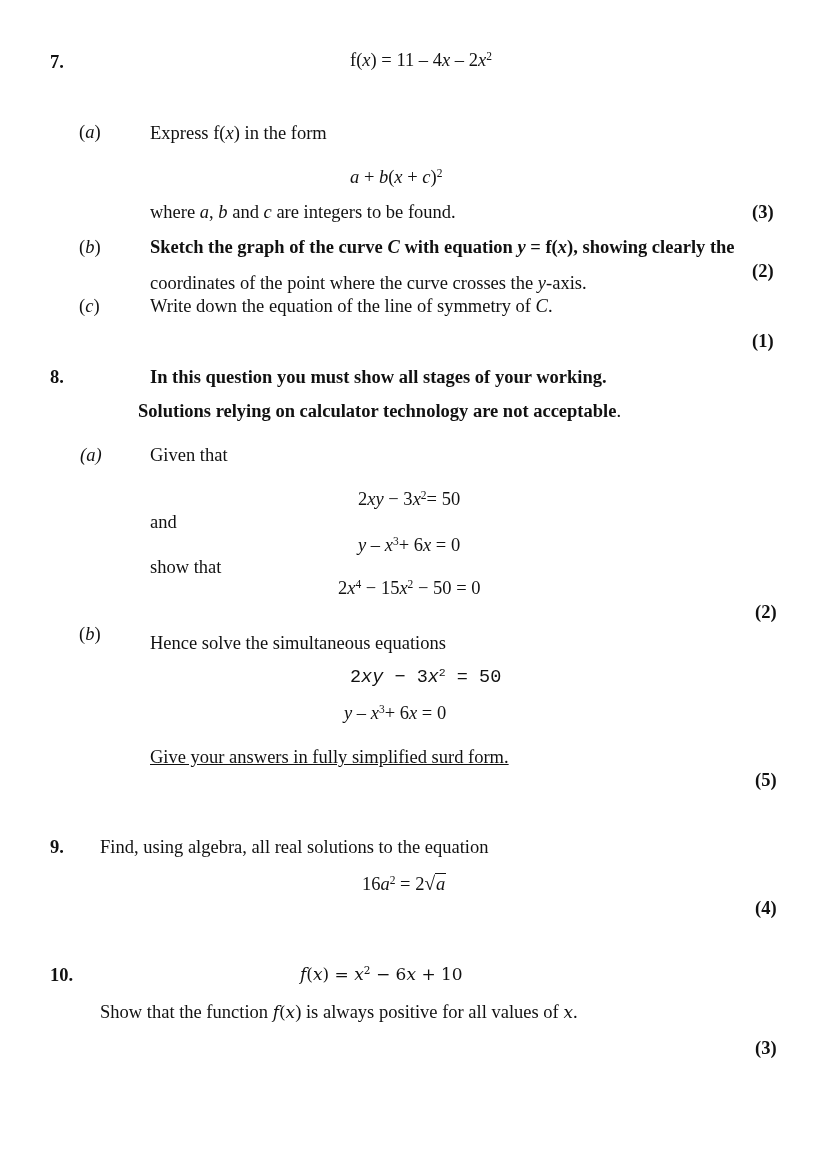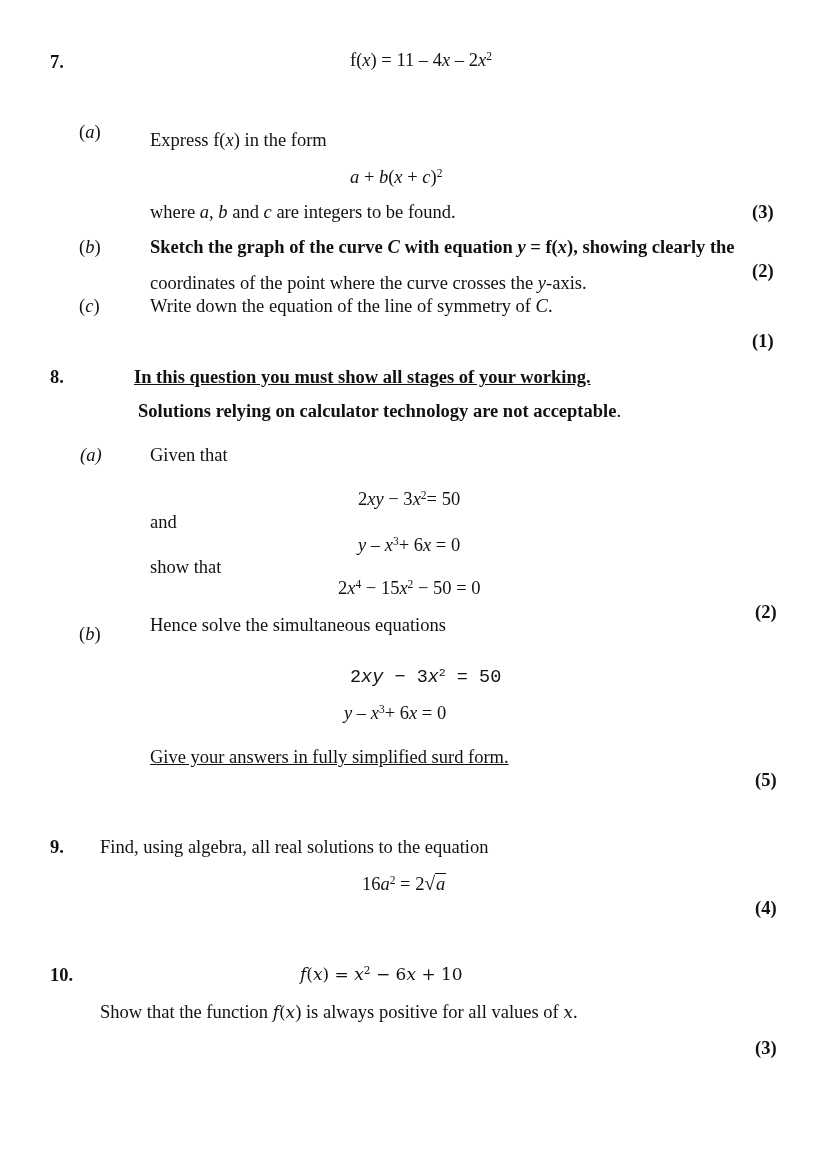--- a/index.html
+++ b/index.html
@@ -22,21 +22,21 @@
 <body>
 
 <div class="abs b" style="left:50px; top:53px;">7.</div>
 <div class="abs" style="left:350px; top:51px;">
   <span>f(</span><span class="i">x</span><span>) = 11 – 4</span><span class="i">x</span><span> – 2</span><span class="i">x</span><sup>2</sup>
 </div>
 
 <div class="abs" style="left:79px; top:123px;">
   <span>(</span><span class="i">a</span><span>)</span>
 </div>
-<div class="abs" style="left:150px; top:131px;">
+<div class="abs" style="left:150px; top:124px;">
   <span>Express f(</span><span class="i">x</span><span>) in the form</span>
 </div>
 <div class="abs" style="left:350px; top:168px;">
   <span class="i">a</span><span> + </span><span class="i">b</span><span>(</span><span class="i">x</span><span> + </span><span class="i">c</span><span>)</span><sup>2</sup>
 </div>
 <div class="abs" style="left:150px; top:203px;">
   <span>where </span><span class="i">a</span><span>, </span><span class="i">b</span><span> and </span><span class="i">c</span><span> are integers to be found.</span>
 </div>
 <div class="abs marks" style="left:752px; top:203px;">(3)</div>
 
@@ -53,21 +53,21 @@
 
 <div class="abs" style="left:79px; top:297px;">
   <span>(</span><span class="i">c</span><span>)</span>
 </div>
 <div class="abs" style="left:150px; top:297px;">
   <span>Write down the equation of the line of symmetry of </span><span class="i">C</span><span>.</span>
 </div>
 <div class="abs marks" style="left:752px; top:332px;">(1)</div>
 
 <div class="abs b" style="left:50px; top:368px;">8.</div>
-<div class="abs b" style="left:134px; top:368px;text-decoration:underline;">In this question you must show all stages of your working.</div>
+<div class="abs b" style="left:150px; top:368px;">In this question you must show all stages of your working.</div>
 <div class="abs" style="left:138px; top:402px;">
   <span class="b">Solutions relying on calculator technology are not acceptable</span><span>.</span>
 </div>
 
 <div class="abs i" style="left:80px; top:446px;">(a)</div>
 <div class="abs" style="left:150px; top:446px;">Given that</div>
 <div class="abs" style="left:358px; top:490px;">
   <span>2</span><span class="i">xy</span><span> − 3</span><span class="i">x</span><sup>2</sup><span>= 50</span>
 </div>
 <div class="abs" style="left:150px; top:513px;">and</div>
@@ -76,21 +76,21 @@
 </div>
 <div class="abs" style="left:150px; top:558px;">show that</div>
 <div class="abs" style="left:338px; top:579px;">
   <span>2</span><span class="i">x</span><sup>4</sup><span> − 15</span><span class="i">x</span><sup>2</sup><span> − 50 = 0</span>
 </div>
 <div class="abs marks" style="left:755px; top:603px;">(2)</div>
 
 <div class="abs" style="left:79px; top:625px;">
   <span>(</span><span class="i">b</span><span>)</span>
 </div>
-<div class="abs" style="left:150px; top:616px;">Hence solve the simultaneous equations</div>
+<div class="abs" style="left:150px; top:634px;">Hence solve the simultaneous equations</div>
 <div class="abs" style="left:350px; top:669px;font-family:Liberation Mono, monospace;">
   <span>2</span><span class="i">xy</span><span> − 3</span><span class="i">x</span><sup>2</sup><span> = 50</span>
 </div>
 <div class="abs" style="left:344px; top:704px;">
   <span class="i">y</span><span> – </span><span class="i">x</span><sup>3</sup><span>+ 6</span><span class="i">x</span><span> = 0</span>
 </div>
 <div class="abs" style="left:150px; top:748px;text-decoration:underline;">Give your answers in fully simplified surd form.</div>
 <div class="abs marks" style="left:755px; top:771px;">(5)</div>
 
 <div class="abs b" style="left:50px; top:838px;">9.</div>

